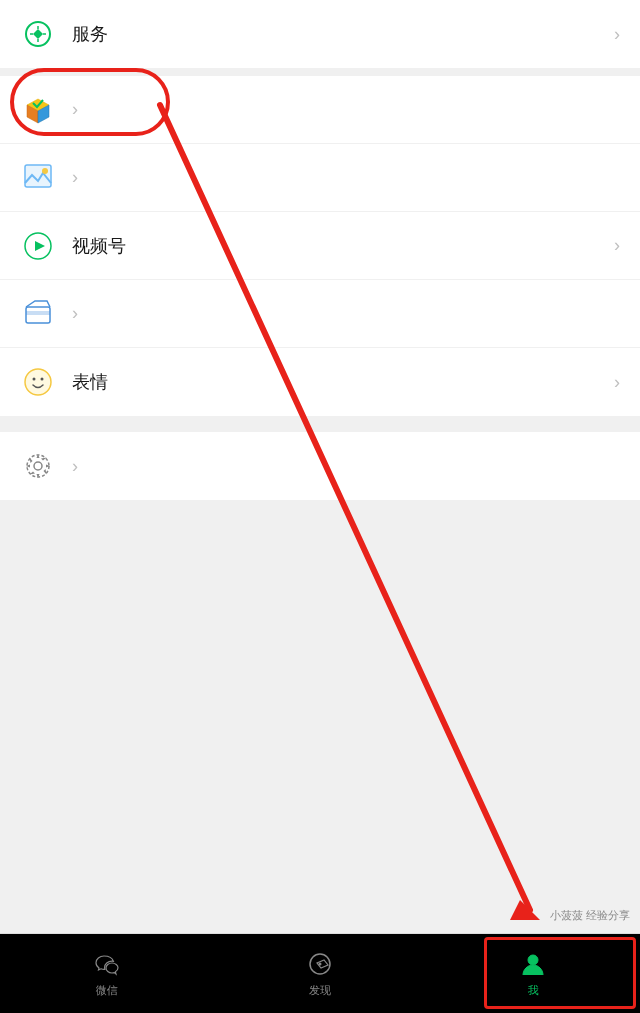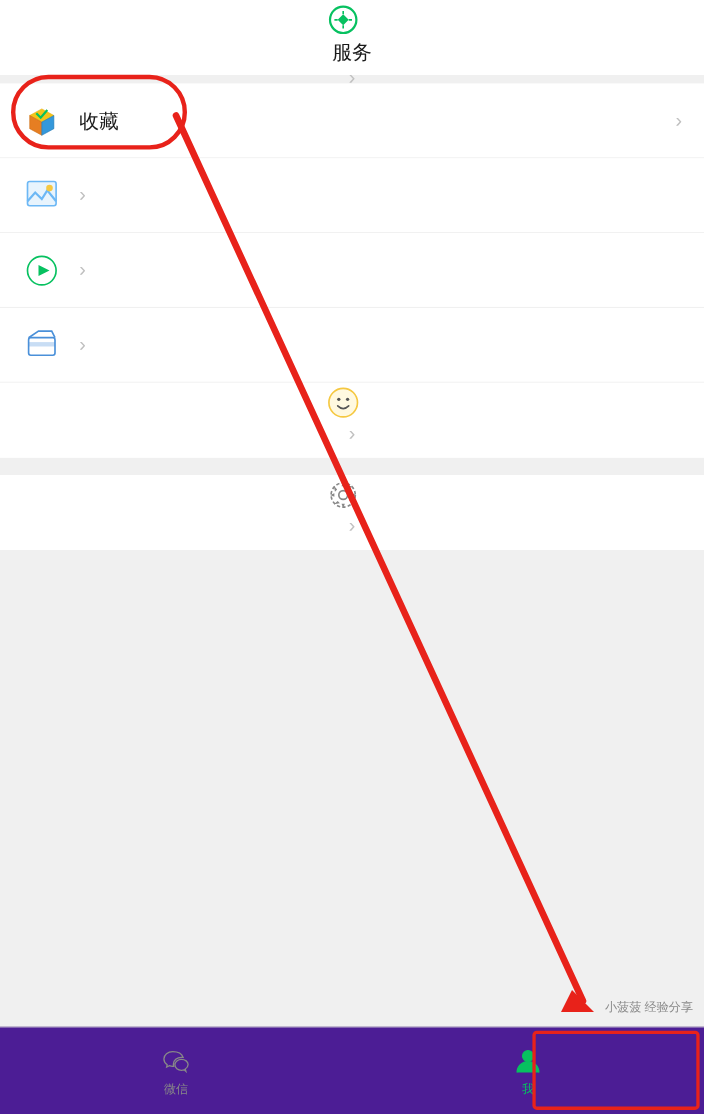--- a/index.html
+++ b/index.html
@@ -24,21 +24,20 @@
       padding: 0 20px;
       height: 68px;
       border-bottom: 1px solid #f0f0f0;
       background: #fff;
       cursor: pointer;
       position: relative;
     }
 
     .menu-item:last-child {
       border-bottom: none;
-      flex-direction: column;
     }
 
     .menu-icon {
       width: 36px;
       height: 36px;
       display: flex;
       align-items: center;
       justify-content: center;
       margin-right: 16px;
       flex-shrink: 0;
@@ -61,21 +60,21 @@
       background: #f0f0f0;
     }
 
     
     .tab-bar {
       position: absolute;
       bottom: 0;
       left: 0;
       right: 0;
       height: 80px;
-      background: #4c1d95;
+      background: #000000;
       border-top: 1px solid #ddd;
       display: flex;
       align-items: center;
     }
 
     .tab-item {
       flex: 1;
       display: flex;
       flex-direction: column;
       align-items: center;
@@ -178,21 +177,20 @@
       <svg width="30" height="30" viewBox="0 0 30 30" fill="none">
 
         <polygon points="15,4 26,10 26,22 15,28 4,22 4,10" fill="none" stroke="none"></polygon>
         <polygon points="15,4 26,10 15,16 4,10" fill="#f5c518" stroke="#e6a800" stroke-width="0.5"></polygon>
         <polygon points="4,10 15,16 15,28 4,22" fill="#e67e22" stroke="#c96a10" stroke-width="0.5"></polygon>
         <polygon points="26,10 15,16 15,28 26,22" fill="#3498db" stroke="#2176ae" stroke-width="0.5"></polygon>
 
         <polyline points="10,10 14,14 20,7" stroke="#07c160" stroke-width="2" fill="none" transform="translate(0,-2)"></polyline>
       </svg>
     </div>
-    <span class="menu-label">收藏</span>
     <span class="chevron">›</span>
   </div>
 
   <div class="menu-item">
     <div class="menu-icon">
       <svg width="30" height="30" viewBox="0 0 30 30" fill="none">
 
         <rect x="2" y="2" width="26" height="22" rx="2" fill="#e8f4fd" stroke="#6db8f5" stroke-width="1.5"></rect>
         <polyline points="2,20 9,12 15,18 20,10 28,20" fill="none" stroke="#6db8f5" stroke-width="2"></polyline>
         <circle cx="22" cy="8" r="3" fill="#f5c842"></circle>
@@ -201,20 +199,21 @@
     <span class="chevron">›</span>
   </div>
 
   <div class="menu-item">
     <div class="menu-icon">
       <svg width="30" height="30" viewBox="0 0 30 30" fill="none">
         <circle cx="15" cy="15" r="13" stroke="#07c160" stroke-width="1.5" fill="none"></circle>
         <polygon points="12,10 22,15 12,20" fill="#07c160"></polygon>
       </svg>
     </div>
+    <span class="menu-label">视频号</span>
     <span class="chevron">›</span>
   </div>
 
   <div class="menu-item">
     <div class="menu-icon">
       <svg width="30" height="30" viewBox="0 0 30 30" fill="none">
 
         <rect x="3" y="8" width="24" height="16" rx="2" fill="none" stroke="#4a90d9" stroke-width="1.5"></rect>
         <rect x="3" y="12" width="24" height="4" fill="#4a90d9" opacity="0.3"></rect>
         <path d="M3 8 L12 2 L24 2 L27 8" stroke="#4a90d9" stroke-width="1.5" fill="none"></path>
@@ -225,20 +224,21 @@
 
   <div class="menu-item">
     <div class="menu-icon">
       <svg width="30" height="30" viewBox="0 0 30 30" fill="none">
         <circle cx="15" cy="15" r="13" stroke="#f5c842" stroke-width="1.5" fill="#fff9e0"></circle>
         <circle cx="11" cy="12" r="1.5" fill="#555"></circle>
         <circle cx="19" cy="12" r="1.5" fill="#555"></circle>
         <path d="M10 18 Q15 23 20 18" stroke="#555" stroke-width="1.5" fill="none" stroke-linecap="round"></path>
       </svg>
     </div>
+    <span class="menu-label">表情</span>
     <span class="chevron">›</span>
   </div>
 </div>
 
 <div class="spacer"></div>
 
 <div class="menu-list">
   <div class="menu-item">
     <div class="menu-icon">
       <svg width="30" height="30" viewBox="0 0 30 30" fill="none">
@@ -276,20 +276,30 @@
     <div class="tab-icon">
       <svg width="26" height="26" viewBox="0 0 26 26" fill="none">
         <path d="M10 5C5.6 5 2 8 2 11.7c0 2.1 1.2 4 3 5.2L4.5 19l2.5-1.2C8 18.2 9 18.4 10 18.4c.3 0 .6 0 .9-.04-.2-.6-.3-1.2-.3-1.86C10.6 13 13.8 10.2 18 10.2c.5 0 1 .05 1.5.12C18.4 7.1 14.6 5 10 5Z" stroke="#888" stroke-width="1.2" fill="none"></path>
         <path d="M18 12c-3.3 0-6 2.2-6 5s2.7 5 6 5c.8 0 1.6-.15 2.3-.4L22 23l-.6-2.2c1.6-1 2.6-2.4 2.6-4C24 14.2 21.3 12 18 12Z" stroke="#888" stroke-width="1.2" fill="none"></path>
       </svg>
     </div>
     <span class="tab-label">微信</span>
   </div>
 
 
+  <div class="tab-item">
+    <div class="tab-icon">
+      <svg width="26" height="26" viewBox="0 0 26 26" fill="none">
+        <circle cx="13" cy="13" r="10" stroke="#888" stroke-width="1.5" fill="none"></circle>
+        <polygon points="17,9 10,12 14,17 21,14" fill="none" stroke="#888" stroke-width="1.2"></polygon>
+        <circle cx="13" cy="13" r="1.5" fill="#888"></circle>
+      </svg>
+    </div>
+    <span class="tab-label">发现</span>
+  </div>
 
   <div class="tab-item active">
     <div class="tab-icon">
       <svg width="26" height="26" viewBox="0 0 26 26" fill="none">
         <circle cx="13" cy="9" r="5" fill="#07c160"></circle>
         <path d="M3 24c0-5.5 4.5-10 10-10s10 4.5 10 10" fill="#07c160"></path>
       </svg>
     </div>
     <span class="tab-label" style="color:#07c160;">我</span>
   </div>

